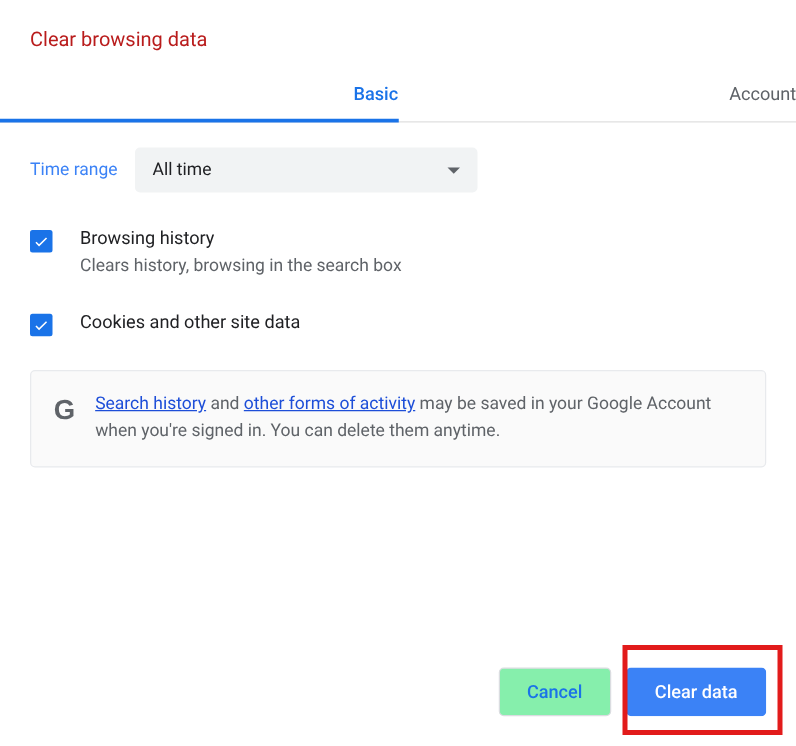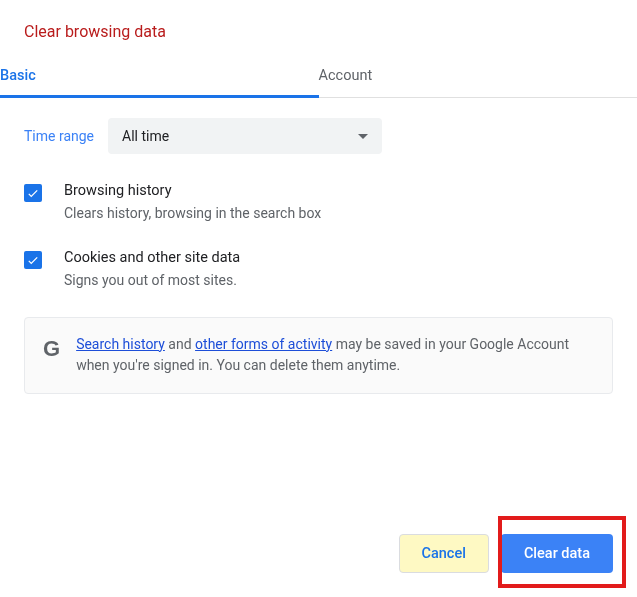--- a/index.html
+++ b/index.html
@@ -20,21 +20,21 @@
     font-size: 16px;
     color: #b91c1c;
     padding: 22px 24px 14px 24px;
   }
   .tabs {
     display: flex;
     border-bottom: 1px solid #e0e0e0;
   }
   .tab {
     flex: 1;
-    text-align: left;
+    text-align: right;
     padding: 12px 0 13px 0;
     font-size: 14.5px;
     color: #5f6368;
     cursor: pointer;
     position: relative;
   }
   .tab.active {
     color: #1a73e8;
     font-weight: 500;
   }
@@ -141,21 +141,21 @@
   }
   .btn {
     border-radius: 4px;
     padding: 10px 22px;
     font-size: 14.5px;
     font-weight: 500;
     cursor: pointer;
     border: 1px solid transparent;
   }
   .btn-cancel {
-    background: #fef9c3;
+    background: #86efac;
     color: #1a73e8;
     border: 1px solid #dadce0;
   }
   .btn-primary {
     background: #3b82f6;
     color: #fff;
   }
   .highlight-box {
     position: absolute;
     border: 4px solid #e21b1b;
@@ -197,21 +197,20 @@
     </div>
 
     <div class="opt-row">
       <div class="checkbox">
         <svg viewBox="0 0 24 24">
             <path fill="#fff" d="M9 16.2l-3.5-3.5L4 14.2l5 5 11-11-1.5-1.5z"></path>
           </svg>
       </div>
       <div class="opt-text">
         <div class="opt-title">Cookies and other site data</div>
-        <div class="opt-desc">Signs you out of most sites.</div>
       </div>
     </div>
 
 
     <div class="info-box">
       <div class="g-icon">G</div>
       <div class="info-text">
         <a>Search history</a><span> and </span><a>other forms of activity</a><span> may be saved in your Google Account when you're signed in. You can delete them anytime.</span>
       </div>
     </div>

